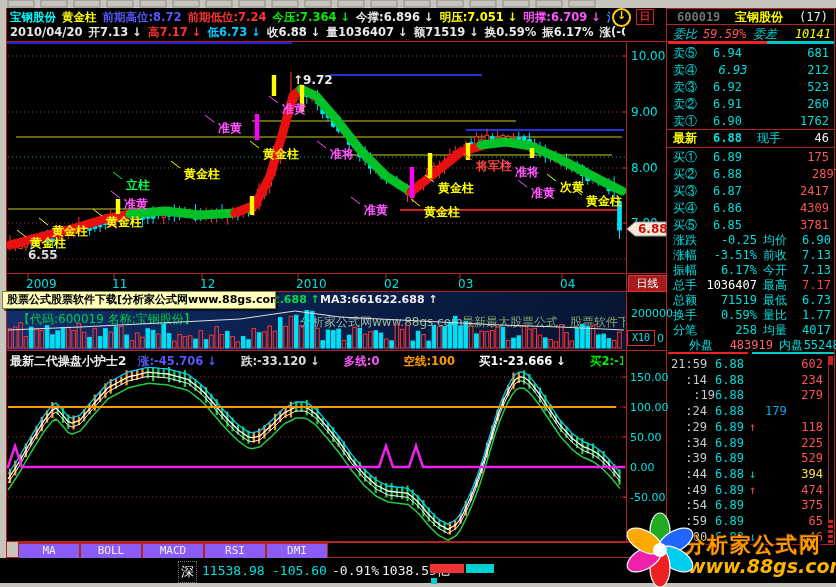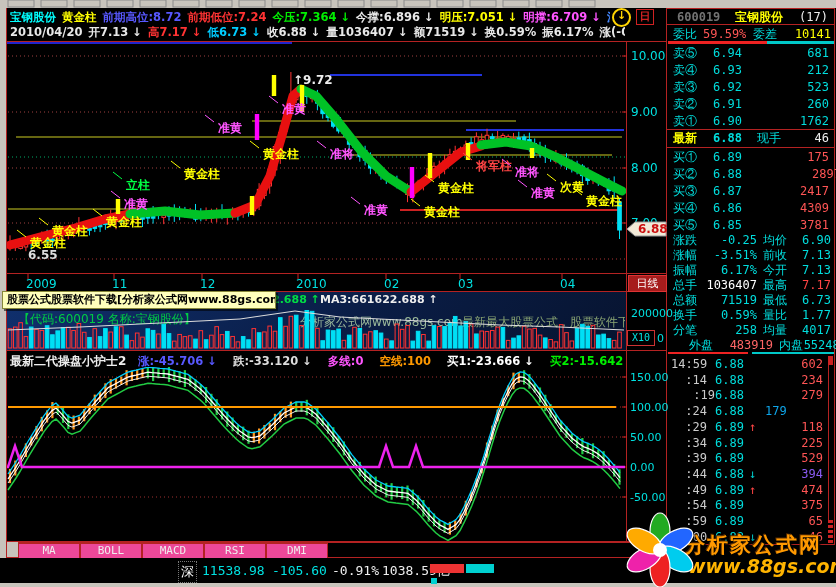--- a/index.html
+++ b/index.html
@@ -7,21 +7,21 @@
           font-family:"DejaVu Sans",sans-serif;-webkit-font-smoothing:none;}
   .abs{position:absolute;}
   .gray{background:#c8c4bc;}
   .rline{position:absolute;background:#b42222;}
   .info-line{position:absolute;display:flex;gap:6px;white-space:nowrap;overflow:hidden;
              font-size:11.5px;font-weight:bold;line-height:14px;}
   .qp-row{position:absolute;left:669px;width:165px;height:17px;font-size:12px;line-height:17px;
           font-family:"DejaVu Sans Mono",monospace;}
   .cell{position:absolute;white-space:nowrap;}
   svg text{font-family:"DejaVu Sans",sans-serif;}
-  .tab{position:absolute;top:543px;height:14px;background:#ec4899;border:1px solid #b42222;
+  .tab{position:absolute;top:543px;height:14px;background:#8b5cf6;border:1px solid #b42222;
        color:#eee;font-size:11px;text-align:center;line-height:14px;font-family:"DejaVu Sans Mono",monospace;}
   #tooltip{position:absolute;left:2px;top:291px;width:272px;height:16px;background:#ffffbb;
            border:1px solid #88883a;color:#000;font-size:11px;line-height:16px;font-weight:bold;
            white-space:nowrap;overflow:hidden;z-index:20;box-shadow:2px 2px 0 rgba(0,0,0,.55);}
   #wm-text1{position:absolute;left:684px;top:531px;font-size:21px;font-weight:bold;color:#ff9900;
             letter-spacing:2px;z-index:31;text-shadow:1px 1px 0 #000,-1px -1px 0 #5a2d00,2px 2px 2px #000;}
   #wm-text2{position:absolute;left:688px;top:555px;font-size:19px;font-weight:bold;font-style:italic;
             color:#ffb400;z-index:31;text-shadow:1px 1px 0 #000,2px 2px 2px #000;}
   #period-box{position:absolute;left:636px;top:9px;width:16px;height:14px;border:1px solid #d02222;
               color:#d02222;font-size:11px;line-height:14px;text-align:center;font-weight:bold;z-index:6;}
@@ -89,21 +89,21 @@
   <div class="abs" style="left:272px;top:293px;font-size:11px;font-weight:bold;color:#00dd44;white-space:nowrap;">2.688 ↑</div>
   <div class="abs" style="left:320px;top:293px;font-size:11px;font-weight:bold;color:#eeeeee;white-space:nowrap;">MA3:661622.688 ↑</div>
   <div class="abs" style="left:18px;top:311px;font-size:12px;color:#00cc44;white-space:nowrap;">【代码:600019 名称:宝钢股份】</div>
   <div class="abs" style="left:300px;top:314px;font-size:12px;color:#9ab89a;white-space:nowrap;">分析家公式网www.88gs.com</div>
   <div class="abs" style="left:462px;top:314px;width:163px;font-size:12px;color:#8aa573;white-space:nowrap;overflow:hidden;">最新最大股票公式，股票软件下载网站</div>
 
   <div id="dayline-box">日线</div>
   <div id="x10-box">X10</div>
 
   <div class="abs" style="left:10px;top:353px;font-size:12px;font-weight:bold;color:#eeeeee;white-space:nowrap;">最新二代操盘小护士2</div>
-  <div id="ind-fields" class="info-line" style="left:138px;top:354px;width:485px;gap:16px;">
+  <div id="ind-fields" class="info-line" style="left:138px;top:354px;width:485px;gap:24px;">
       <span style="color: rgb(88, 88, 255);">涨:-45.706 ↓</span>
       <span style="color: rgb(221, 221, 221);">跌:-33.120 ↓</span>
       <span style="color: rgb(255, 85, 255);">多线:0</span>
       <span style="color: rgb(255, 153, 0);">空线:100</span>
       <span style="color: rgb(255, 255, 255);">买1:-23.666 ↓</span>
       <span style="color: rgb(0, 238, 0);">买2:-15.642 ↓</span>
     </div>
 
   <div id="tooltip"><span style="padding-left:4px;">股票公式股票软件下载[分析家公式网www.88gs.com]</span></div>
 
@@ -752,34 +752,34 @@
       <rect x="536" y="0" width="26" height="7" fill="none" stroke="#8a8a8a" stroke-width="1"></rect>
       <rect x="569" y="0" width="26" height="7" fill="none" stroke="#8a8a8a" stroke-width="1"></rect>
     </svg>
 
   <div id="qp">
       <div class="qp-row" style="top: 9px;">
         <span class="cell" style="left: 8px; width: 60px; text-align: left; color: #737373; font-weight: bold;">600019</span>
         <span class="cell" style="left: 66px; width: 62px; text-align: left; color: rgb(255, 255, 0); font-weight: bold;">宝钢股份</span>
         <span class="cell" style="left: 130px; width: 30px; text-align: left; color: rgb(238, 238, 238);">(17)</span>
       </div>
-      <div class="qp-row" style="top: 26px;">
+      <div class="qp-row" style="top: 26px; font-style: italic;">
         <span class="cell" style="left: 4px; width: 28px; text-align: left; color: rgb(0, 221, 221);">委比</span>
         <span class="cell" style="left: 34px; width: 46px; text-align: left; color: rgb(255, 85, 85);">59.59%</span>
         <span class="cell" style="left: 84px; width: 28px; text-align: left; color: rgb(0, 221, 221);">委差</span>
         <span class="cell" style="left: 116px; width: 46px; text-align: right; color: rgb(255, 255, 0);">10141</span>
       </div>
       <div class="qp-row" style="top: 45px;">
         <span class="cell" style="left: 4px; width: 32px; text-align: left; color: rgb(0, 221, 221);">卖⑤</span>
         <span class="cell" style="left: 44px; width: 40px; text-align: left; color: rgb(0, 221, 221);">6.94</span>
         <span class="cell" style="left: 100px; width: 60px; text-align: right; color: rgb(0, 221, 221);">681</span>
       </div>
       <div class="qp-row" style="top: 62px;">
         <span class="cell" style="left: 4px; width: 32px; text-align: left; color: rgb(0, 221, 221);">卖④</span>
-        <span class="cell" style="left: 44px; width: 40px; text-align: left; color: rgb(0, 221, 221);">6.93</span>
+        <span class="cell" style="left: 44px; width: 40px; text-align: center; color: rgb(0, 221, 221); font-style: italic;">6.93</span>
         <span class="cell" style="left: 100px; width: 60px; text-align: right; color: rgb(0, 221, 221);">212</span>
       </div>
       <div class="qp-row" style="top: 79px;">
         <span class="cell" style="left: 4px; width: 32px; text-align: left; color: rgb(0, 221, 221);">卖③</span>
         <span class="cell" style="left: 44px; width: 40px; text-align: left; color: rgb(0, 221, 221);">6.92</span>
         <span class="cell" style="left: 100px; width: 60px; text-align: right; color: rgb(0, 221, 221);">523</span>
       </div>
       <div class="qp-row" style="top: 96px;">
         <span class="cell" style="left: 4px; width: 32px; text-align: left; color: rgb(0, 221, 221);">卖②</span>
         <span class="cell" style="left: 44px; width: 40px; text-align: left; color: rgb(0, 221, 221);">6.91</span>
@@ -863,21 +863,21 @@
         <span class="cell" style="left: 94px; width: 28px; text-align: left; color: rgb(0, 221, 221);">均量</span>
         <span class="cell" style="left: 104px; width: 58px; text-align: right; color: rgb(0, 221, 221);">4017</span>
       </div>
       <div class="qp-row" style="top: 338px; height: 15px; line-height: 15px; margin-left: 16px;">
         <span class="cell" style="left: 4px; width: 28px; text-align: left; color: rgb(0, 221, 221);">外盘</span>
         <span class="cell" style="left: 30px; width: 58px; text-align: right; color: rgb(255, 102, 102);">483919</span>
         <span class="cell" style="left: 94px; width: 28px; text-align: left; color: rgb(0, 221, 221);">内盘</span>
         <span class="cell" style="left: 104px; width: 58px; text-align: right; color: rgb(0, 221, 221);">552488</span>
       </div>
       <div class="qp-row" style="top: 356px; height: 16px; line-height: 16px;">
-        <span class="cell" style="left: 2px; width: 36px; text-align: right; color: rgb(204, 204, 204);">14:59</span>
+        <span class="cell" style="left: 2px; width: 36px; text-align: right; color: rgb(204, 204, 204);">21:59</span>
         <span class="cell" style="left: 46px; width: 36px; text-align: left; color: rgb(0, 221, 221);">6.88</span>
         <span class="cell" style="left: 96px; width: 58px; text-align: right; color: rgb(255, 85, 85);">602</span>
       </div>
       <div class="qp-row" style="top: 371.7px; height: 16px; line-height: 16px;">
         <span class="cell" style="left: 2px; width: 36px; text-align: right; color: rgb(204, 204, 204);">:14</span>
         <span class="cell" style="left: 46px; width: 36px; text-align: left; color: rgb(0, 221, 221);">6.88</span>
         <span class="cell" style="left: 96px; width: 58px; text-align: right; color: rgb(255, 85, 85);">234</span>
       </div>
       <div class="qp-row" style="top: 387.4px; height: 16px; line-height: 16px;">
         <span class="cell" style="left: 10px; width: 36px; text-align: right; color: rgb(204, 204, 204);">:19</span>
@@ -902,21 +902,21 @@
       </div>
       <div class="qp-row" style="top: 450.2px; height: 16px; line-height: 16px;">
         <span class="cell" style="left: 2px; width: 36px; text-align: right; color: rgb(204, 204, 204);">:39</span>
         <span class="cell" style="left: 46px; width: 36px; text-align: left; color: rgb(0, 221, 221);">6.89</span>
         <span class="cell" style="left: 96px; width: 58px; text-align: right; color: rgb(255, 85, 85);">529</span>
       </div>
       <div class="qp-row" style="top: 465.9px; height: 16px; line-height: 16px;">
         <span class="cell" style="left: 2px; width: 36px; text-align: right; color: rgb(204, 204, 204);">:44</span>
         <span class="cell" style="left: 46px; width: 36px; text-align: left; color: rgb(0, 221, 221);">6.88</span>
         <span class="cell" style="left: 80px; width: 12px; text-align: left; color: rgb(0, 204, 204);">↓</span>
-        <span class="cell" style="left: 96px; width: 58px; text-align: right; color: #8b5cf6;">394</span>
+        <span class="cell" style="left: 96px; width: 58px; text-align: right; color: #fde047;">394</span>
       </div>
       <div class="qp-row" style="top: 481.6px; height: 16px; line-height: 16px;">
         <span class="cell" style="left: 2px; width: 36px; text-align: right; color: rgb(204, 204, 204);">:49</span>
         <span class="cell" style="left: 46px; width: 36px; text-align: left; color: rgb(0, 221, 221);">6.89</span>
         <span class="cell" style="left: 80px; width: 12px; text-align: left; color: rgb(255, 68, 68);">↑</span>
         <span class="cell" style="left: 96px; width: 58px; text-align: right; color: rgb(255, 85, 85);">474</span>
       </div>
       <div class="qp-row" style="top: 497.3px; height: 16px; line-height: 16px;">
         <span class="cell" style="left: 2px; width: 36px; text-align: right; color: rgb(204, 204, 204);">:54</span>
         <span class="cell" style="left: 46px; width: 36px; text-align: left; color: rgb(0, 221, 221);">6.89</span>

